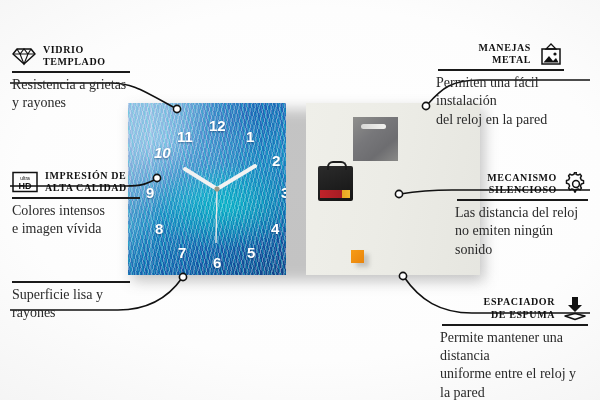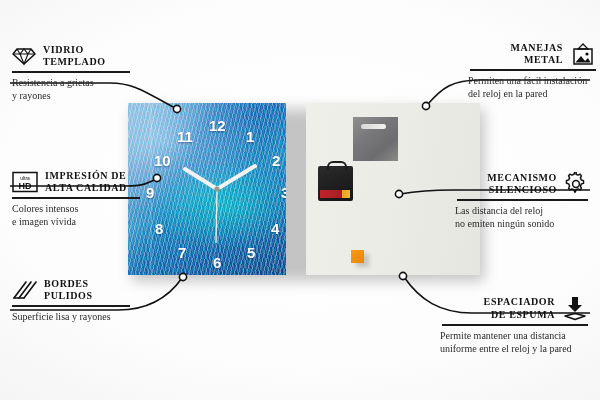--- a/index.html
+++ b/index.html
@@ -93,21 +93,21 @@
   
   .callout{position:absolute;}
   .co-head{display:flex;align-items:center;gap:7px;}
   .co-title{
     font-family:"Liberation Serif", serif;font-weight:700;
     font-size:10px;letter-spacing:.6px;color:#111;line-height:1.22;
     text-transform:uppercase;
   }
   .co-rule{height:1.5px;background:#1a1a1a;margin-top:3px;}
   .co-desc{
-    font-family:"Liberation Serif", serif;font-size:10px;color:#2a2a2a;
+    font-family:"Liberation Serif", serif;font-size:14px;color:#2a2a2a;
     line-height:1.32;margin-top:3px;
   }
   .right .co-head{justify-content:flex-end;}
   .right .co-title{text-align:right;}
   .right .co-desc{text-align:left;}
   .ico{flex:0 0 auto;display:block;}
   svg{display:block;}
   #links{position:absolute;left:0;top:0;width:600px;height:400px;pointer-events:none;}
 </style>
 </head>
@@ -127,21 +127,21 @@
       <span class="num" style="left:81px;top:15px;">12</span>
       <span class="num" style="left:118px;top:26px;">1</span>
       <span class="num" style="left:144px;top:50px;">2</span>
       <span class="num" style="left:153px;top:82px;">3</span>
       <span class="num" style="left:143px;top:118px;">4</span>
       <span class="num" style="left:119px;top:142px;">5</span>
       <span class="num" style="left:85px;top:152px;">6</span>
       <span class="num" style="left:50px;top:142px;">7</span>
       <span class="num" style="left:27px;top:118px;">8</span>
       <span class="num" style="left:18px;top:82px;">9</span>
-      <span class="num" style="left:26px;top:50px;">10</span>
+      <span class="num" style="left:26px;top:42px;font-style:italic;">10</span>
       <span class="num" style="left:49px;top:26px;">11</span>
 
       <svg id="hands" viewBox="0 0 178 172">
         <line x1="89" y1="86" x2="57" y2="66" stroke="#f2f2f2" stroke-width="4" stroke-linecap="round"></line>
         <line x1="89" y1="86" x2="127" y2="63" stroke="#f2f2f2" stroke-width="4" stroke-linecap="round"></line>
         <line x1="89" y1="86" x2="88" y2="140" stroke="#e8e8e8" stroke-width="1.4"></line>
         <circle cx="89" cy="86" r="2.6" fill="#9a9a86"></circle>
       </svg>
     </div>
 
@@ -208,38 +208,27 @@
         <span>IMPRESIÓN DE</span><br><span>ALTA CALIDAD</span>
       </span>
     </div>
     <div class="co-rule" style="width:128px;"></div>
     <div class="co-desc">
       <span>Colores intensos</span><br><span>e imagen vívida</span>
     </div>
   </div>
 
   <div class="callout left" style="left:12px;top:278px;width:120px;">
-    <div class="co-head">
-      <span class="ico">
-        <svg width="25" height="20" viewBox="0 0 25 20">
-          <path d="M2 18 L14 2 M7 18 L19 2 M12 18 L24 2" fill="none" stroke="#111" stroke-width="1.6" stroke-linecap="round"></path>
-          <path d="M2 18 L12 18" fill="none" stroke="#111" stroke-width="1.6" stroke-linecap="round"></path>
-        </svg>
-      </span>
-      <span class="co-title">
-        <span>BORDES</span><br><span>PULIDOS</span>
-      </span>
-    </div>
     <div class="co-rule" style="width:118px;"></div>
     <div class="co-desc">
       <span>Superficie lisa y rayones</span>
     </div>
   </div>
 
-  <div class="callout right" style="left:468px;top:42px;width:128px;">
+  <div class="callout right" style="left:436px;top:42px;width:128px;">
     <div class="co-head">
       <span class="co-title">
         <span>MANEJAS</span><br><span>METAL</span>
       </span>
       <span class="ico">
         <svg width="26" height="23" viewBox="0 0 26 23">
           <path d="M13 1 L8 6 H18 Z" fill="none" stroke="#111" stroke-width="1.3"></path>
           <rect x="4" y="6" width="18" height="15" fill="none" stroke="#111" stroke-width="1.5"></rect>
           <circle cx="17" cy="11" r="1.6" fill="#111"></circle>
           <path d="M5.5 19.5 L11 13 L15 18 L18 15 L20.5 19.5 Z" fill="#111"></path>

